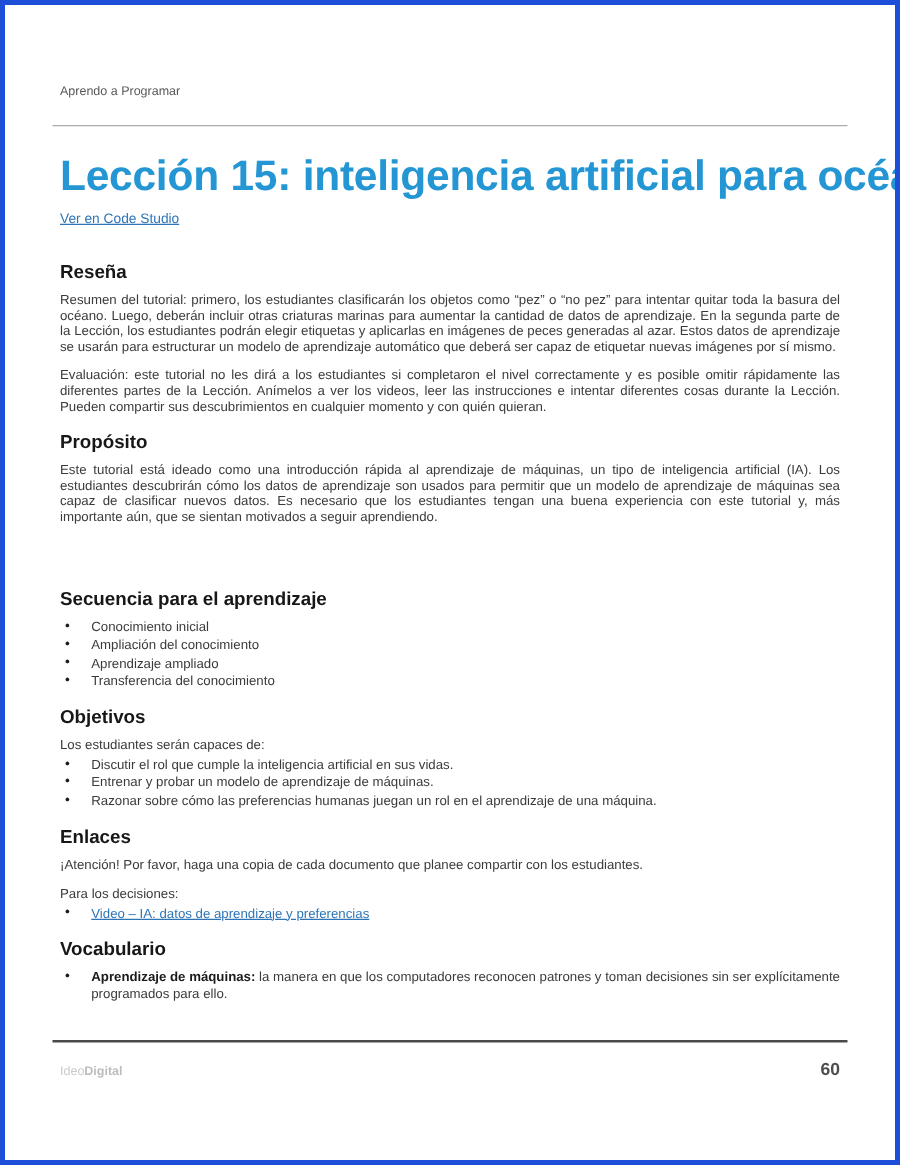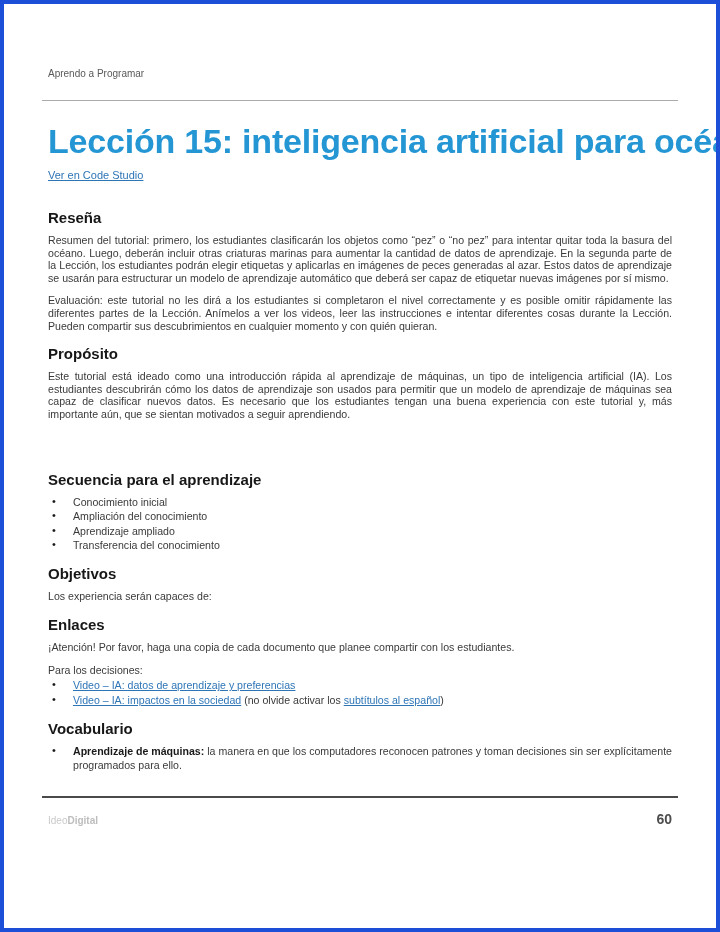--- a/index.html
+++ b/index.html
@@ -91,21 +91,21 @@
     color: #2e75b6;
     text-decoration: underline;
     cursor: pointer;
   }
   ul.vocab li strong { color: #1a1a1a; }
   .footer {
     position: absolute;
     left: 0;
     right: 0;
     bottom: 0;
-    height: 132px;
+    height: 96px;
   }
   .bottom-rule {
     margin: 0 38px;
     border-top: 2px solid #4a4a4a;
     height: 0;
   }
   .footer-row {
     display: flex;
     justify-content: space-between;
     align-items: baseline;
@@ -140,28 +140,32 @@
     <div class="col">
       <h2 class="section">Secuencia para el aprendizaje</h2>
       <ul class="bullets">
         <li>Conocimiento inicial</li>
         <li>Ampliación del conocimiento</li>
         <li>Aprendizaje ampliado</li>
         <li>Transferencia del conocimiento</li>
       </ul>
 
       <h2 class="section">Objetivos</h2>
-      <p class="intro">Los experiencia serán capaces de:</p>
+      <p class="intro">Los estudiantes serán capaces de:</p>
+      <ul class="bullets">
+        <li>Discutir el rol que cumple la inteligencia artificial en sus vidas.</li>
+        <li>Entrenar y probar un modelo de aprendizaje de máquinas.</li>
+        <li>Razonar sobre cómo las preferencias humanas juegan un rol en el aprendizaje de una máquina.</li>
+      </ul>
 
       <h2 class="section">Enlaces</h2>
       <p class="body">¡Atención! Por favor, haga una copia de cada documento que planee compartir con los estudiantes.</p>
       <p class="intro">Para los decisiones:</p>
       <ul class="bullets">
         <li><a class="doc-link">Video – IA: datos de aprendizaje y preferencias</a></li>
-        <li><a class="doc-link">Video – IA: impactos en la sociedad</a><span> (no olvide activar los </span><a class="doc-link">subtítulos al español</a><span>)</span></li>
       </ul>
 
       <h2 class="section">Vocabulario</h2>
       <ul class="bullets vocab">
         <li><strong>Aprendizaje de máquinas:</strong><span> la manera en que los computadores reconocen patrones y toman decisiones sin ser explícitamente programados para ello.</span></li>
       </ul>
     </div>
 
   </div>
 

